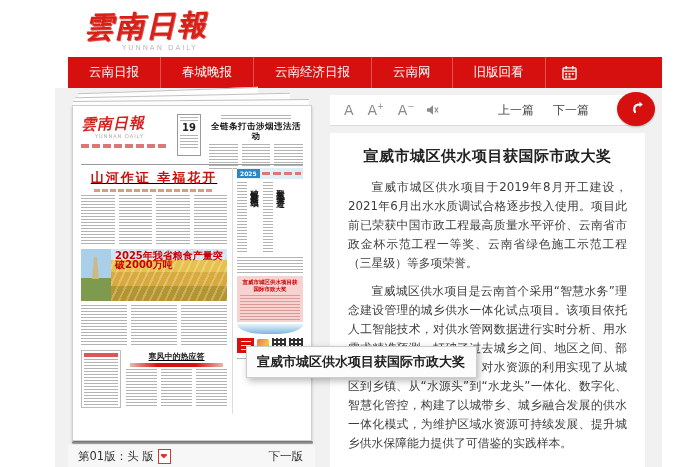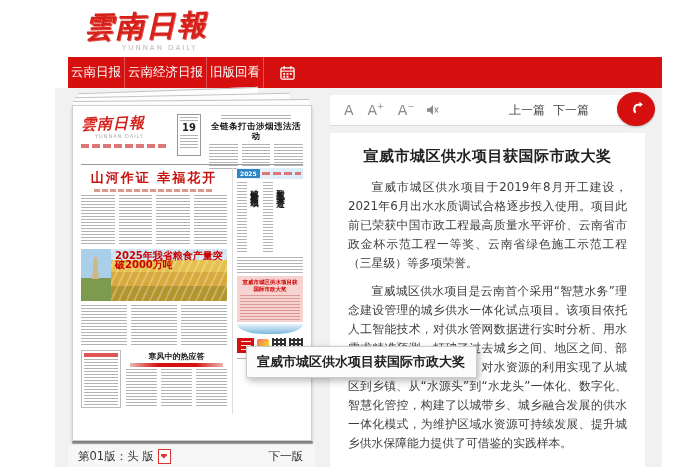--- a/index.html
+++ b/index.html
@@ -8,21 +8,21 @@
 
   
   .logo{position:absolute;left:84px;top:6px;width:180px;height:48px;}
   .logo-main{font-size:29px;font-weight:900;color:#d6201a;letter-spacing:2px;
     font-style:italic;transform:rotate(-1.5deg);text-shadow:1px 1px 0 #e4504a;}
   .logo-sub{font-size:7px;color:#b9b9b9;letter-spacing:2px;margin:-2px 0 0 38px;}
 
   
   .nav{position:absolute;left:68px;top:57px;width:594px;height:31px;background:#d5100e;
     display:flex;align-items:center;color:#fff;font-size:12.5px;}
-  .nav-item{padding:0 3px;height:32px;display:flex;align-items:center;cursor:pointer;
+  .nav-item{padding:0 21px;height:32px;display:flex;align-items:center;cursor:pointer;
     border-right:1px solid rgba(255,255,255,.28);}
   .nav-item:last-of-type{border-right:none;}
   .nav-cal{margin:0 10px 0 16px;display:flex;align-items:center;}
   .nav-date{letter-spacing:.5px;margin-left:26px;}
 
   
   .band{position:absolute;left:55px;top:88px;width:607px;height:379px;background:#f1f1f1;}
 
   
   .stack1,.stack2,.stack3{position:absolute;background:#fdfdfd;border-top:1px solid #c2c2c2;height:7px;}
@@ -50,21 +50,21 @@
   .datebox{width:24px;height:42px;border:1px solid #999;margin:0 4px;padding:2px;box-sizing:border-box;text-align:center;}
   .datebox .d{font-size:10px;font-weight:bold;color:#222;line-height:11px;}
   .datebox .dl{height:14px;margin-top:2px;}
   .mast-right{flex:1;padding-left:4px;}
   .kicker{height:4px;width:70px;margin:1px auto 2px auto;}
   .tophead{font-size:8.5px;font-weight:bold;color:#111;text-align:center;letter-spacing:.5px;line-height:10px;}
   .mast-cols{height:26px;margin-top:3px;}
 
   
   .pbody{display:flex;margin-top:3px;height:246px;}
-  .pmain{width:148px;}
+  .pmain{width:148px;text-decoration:underline;}
   .pside{width:66px;margin-left:5px;border-left:1px solid #ddd;padding-left:4px;}
 
   .bighead{font-size:13px;font-weight:900;color:#c8100d;text-align:center;letter-spacing:2px;line-height:16px;margin-top:2px;}
   .bigsub{height:3px;width:120px;margin:3px auto;background-image:repeating-linear-gradient(to right,#d98 0,#d98 6px,transparent 6px,transparent 8px);}
   .main-cols1{height:50px;margin-top:2px;}
   .photo{display:flex;height:52px;margin-top:4px;position:relative;}
   .photo-head{position:absolute;left:34px;top:2px;right:2px;font-size:10px;font-weight:bold;color:#c00;line-height:9px;z-index:2;}
   .photo-l{width:30px;background:linear-gradient(to bottom,#a9cfe9 0 55%,#7d9a4e 55% 100%);position:relative;}
   .tower{position:absolute;left:11px;top:8px;width:7px;height:22px;background:#cdb88a;
     clip-path:polygon(30% 0,70% 0,100% 100%,0 100%);}
@@ -111,21 +111,21 @@
   .pdficon::after{content:"";position:absolute;left:2px;top:4px;width:6px;height:5px;
     background:#d33;clip-path:polygon(0 0,100% 0,100% 40%,50% 100%,0 40%);}
   .pager-right{margin-left:auto;margin-right:12px;cursor:pointer;}
 
   
   .toolbar{position:absolute;left:330px;top:95px;width:315px;height:30px;background:#fff;
     border-bottom:1px solid #dcdcdc;display:flex;align-items:center;}
   .tb-font{color:#8a8a8a;font-size:14px;margin-left:14px;cursor:pointer;font-weight:500;}
   .tb-font sup{font-size:8px;}
   .tb-speaker{margin-left:12px;cursor:pointer;display:flex;align-items:center;}
-  .tb-nav{margin-left:auto;margin-right:56px;font-size:12px;color:#444;display:flex;gap:8px;}
+  .tb-nav{margin-left:auto;margin-right:56px;font-size:12px;color:#444;display:flex;gap:19px;}
   .tb-nav span{cursor:pointer;}
   .backbtn{position:absolute;left:617px;top:92px;width:38px;height:30px;background:#d5100e;
     border-radius:0 0 50% 50%/0 0 100% 100%;border-radius:50%;height:34px;display:flex;
     align-items:center;justify-content:center;cursor:pointer;box-shadow:0 1px 2px rgba(0,0,0,.25);}
 
   
   .article{position:absolute;left:330px;top:133px;width:315px;height:334px;background:#fff;
     padding:14px 18px 0 18px;box-sizing:border-box;}
   .a-title{font-size:15px;font-weight:bold;color:#222;text-align:center;margin-bottom:12px;letter-spacing:.5px;}
   .a-p{font-size:11.8px;line-height:19px;color:#3c3c3c;text-align:justify;text-indent:2em;margin:0 0 9px 0;}
@@ -143,21 +143,27 @@
   <div class="logo">
     <div class="logo-main">雲南日報</div>
     <div class="logo-sub">YUNNAN DAILY</div>
   </div>
 
   <div class="nav">
     <div class="nav-item">
         <span>云南日报</span>
       </div>
     <div class="nav-item">
+        <span>春城晚报</span>
+      </div>
+    <div class="nav-item">
         <span>云南经济日报</span>
+      </div>
+    <div class="nav-item">
+        <span>云南网</span>
       </div>
     <div class="nav-item">
         <span>旧版回看</span>
       </div>
     <div class="nav-cal">
       <svg width="15" height="15" viewBox="0 0 16 16">
           <rect x="1" y="3" width="14" height="12" rx="1.5" fill="none" stroke="#fff" stroke-width="1.4"></rect>
           <line x1="4.5" y1="1" x2="4.5" y2="4.5" stroke="#fff" stroke-width="1.4"></line>
           <line x1="11.5" y1="1" x2="11.5" y2="4.5" stroke="#fff" stroke-width="1.4"></line>
           <line x1="1" y1="6.5" x2="15" y2="6.5" stroke="#fff" stroke-width="1.2"></line>

